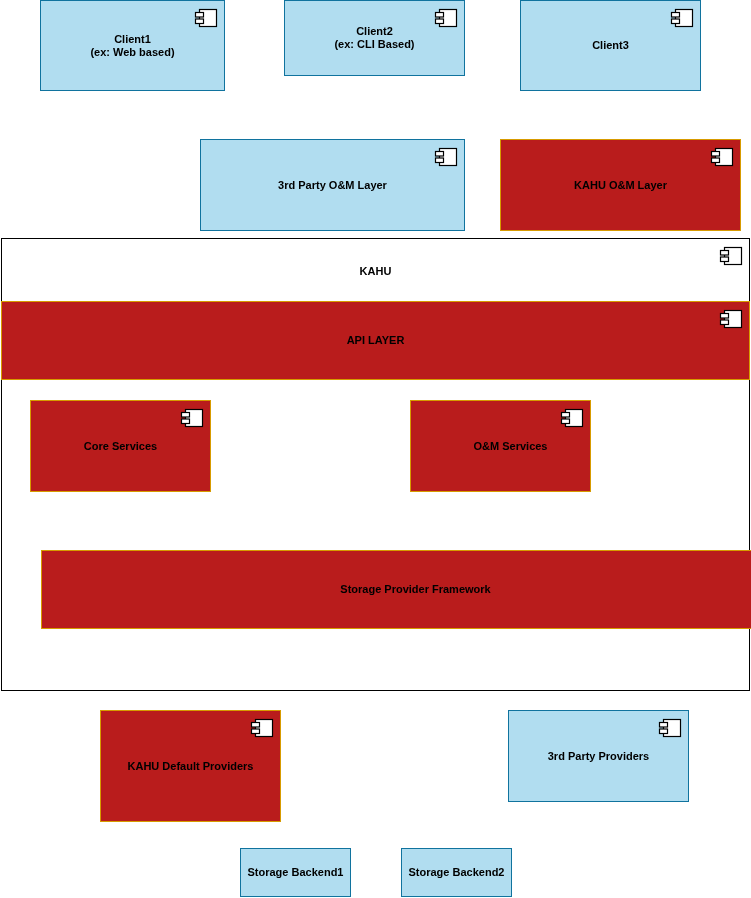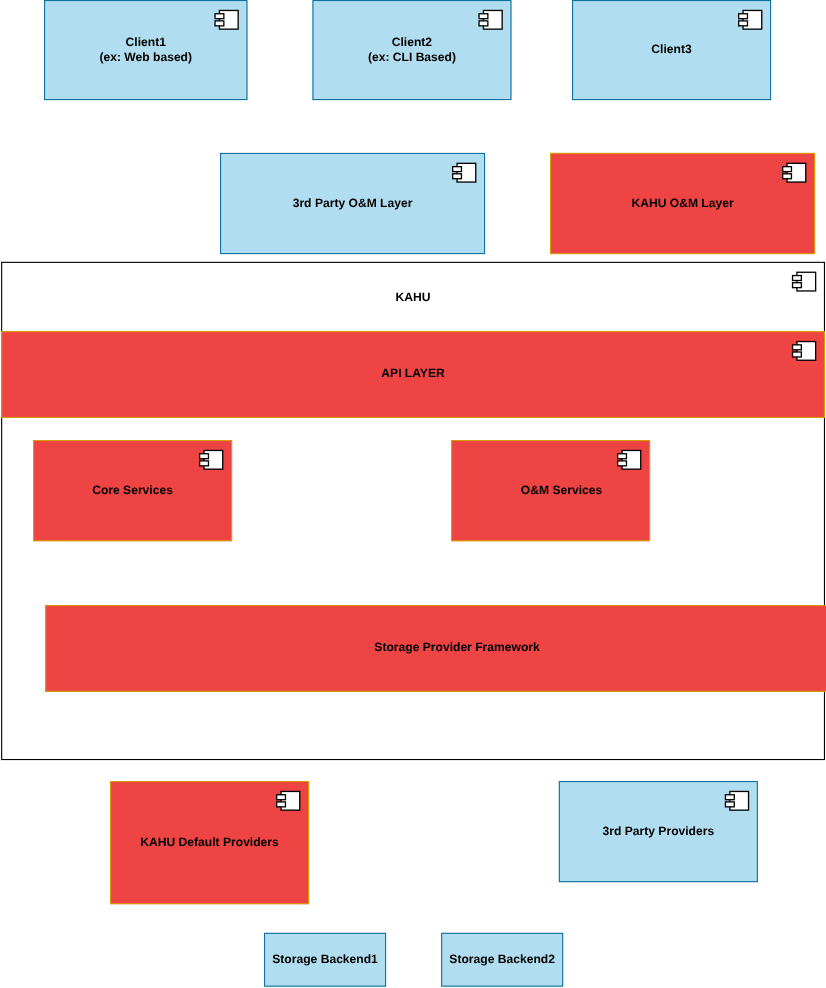--- a/index.html
+++ b/index.html
@@ -45,21 +45,21 @@
     padding: 0 6px;
     pointer-events: none;
   }
 
   
   .fill-blue {
     background: #b1ddf0;
     border: 1px solid #10739e;
   }
   .fill-orange {
-    background: #ef4444;
+    background: #b91c1c;
     border: 1px solid #d79b00;
   }
   .fill-white {
     background: #ffffff;
     border: 1px solid #000000;
   }
 
   
   .uml-icon {
     position: absolute;
@@ -81,21 +81,21 @@
       <svg width="24" height="20" viewBox="0 0 24 20">
         <rect x="5.5" y="1.5" width="17" height="17" fill="#ffffff" stroke="#000000" stroke-width="1.2"></rect>
         <rect x="1.5" y="4.5" width="8" height="4.5" fill="#ffffff" stroke="#000000" stroke-width="1.2"></rect>
         <rect x="1.5" y="11" width="8" height="4.5" fill="#ffffff" stroke="#000000" stroke-width="1.2"></rect>
       </svg>
     </span>
     <span class="node-label">Client1
 (ex: Web based)</span>
   </div>
 
-  <div class="node fill-blue" style="left: 284px; top: 0px; width: 181px; height: 91px;">
+  <div class="node fill-blue" style="left: 284px; top: 0px; width: 181px; height: 76px;">
     <span class="uml-icon" style="right: 6px; top: 7px;">
       <svg width="24" height="20" viewBox="0 0 24 20">
         <rect x="5.5" y="1.5" width="17" height="17" fill="#ffffff" stroke="#000000" stroke-width="1.2"></rect>
         <rect x="1.5" y="4.5" width="8" height="4.5" fill="#ffffff" stroke="#000000" stroke-width="1.2"></rect>
         <rect x="1.5" y="11" width="8" height="4.5" fill="#ffffff" stroke="#000000" stroke-width="1.2"></rect>
       </svg>
     </span>
     <span class="node-label">Client2
 (ex: CLI Based)</span>
   </div>
@@ -104,21 +104,21 @@
     <span class="uml-icon" style="right: 6px; top: 7px;">
       <svg width="24" height="20" viewBox="0 0 24 20">
         <rect x="5.5" y="1.5" width="17" height="17" fill="#ffffff" stroke="#000000" stroke-width="1.2"></rect>
         <rect x="1.5" y="4.5" width="8" height="4.5" fill="#ffffff" stroke="#000000" stroke-width="1.2"></rect>
         <rect x="1.5" y="11" width="8" height="4.5" fill="#ffffff" stroke="#000000" stroke-width="1.2"></rect>
       </svg>
     </span>
     <span class="node-label">Client3</span>
   </div>
 
-  <div class="node fill-blue" style="left: 200px; top: 139px; width: 241px; height: 92px;">
+  <div class="node fill-blue" style="left: 200px; top: 139px; width: 265px; height: 92px;">
     <span class="uml-icon" style="right: 6px; top: 7px;">
       <svg width="24" height="20" viewBox="0 0 24 20">
         <rect x="5.5" y="1.5" width="17" height="17" fill="#ffffff" stroke="#000000" stroke-width="1.2"></rect>
         <rect x="1.5" y="4.5" width="8" height="4.5" fill="#ffffff" stroke="#000000" stroke-width="1.2"></rect>
         <rect x="1.5" y="11" width="8" height="4.5" fill="#ffffff" stroke="#000000" stroke-width="1.2"></rect>
       </svg>
     </span>
     <span class="node-label">3rd Party O&amp;M Layer</span>
   </div>
 

